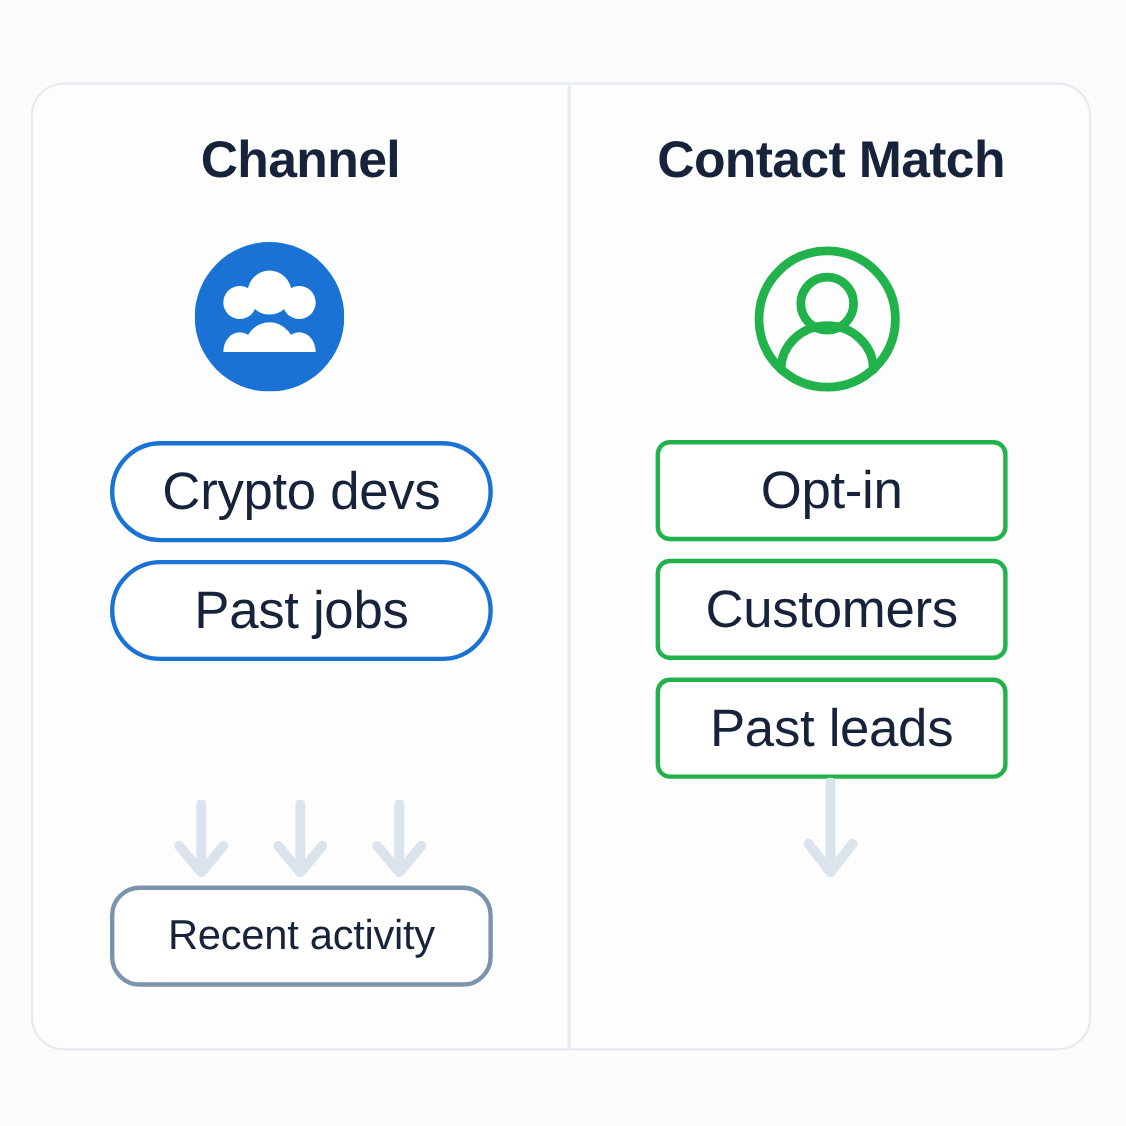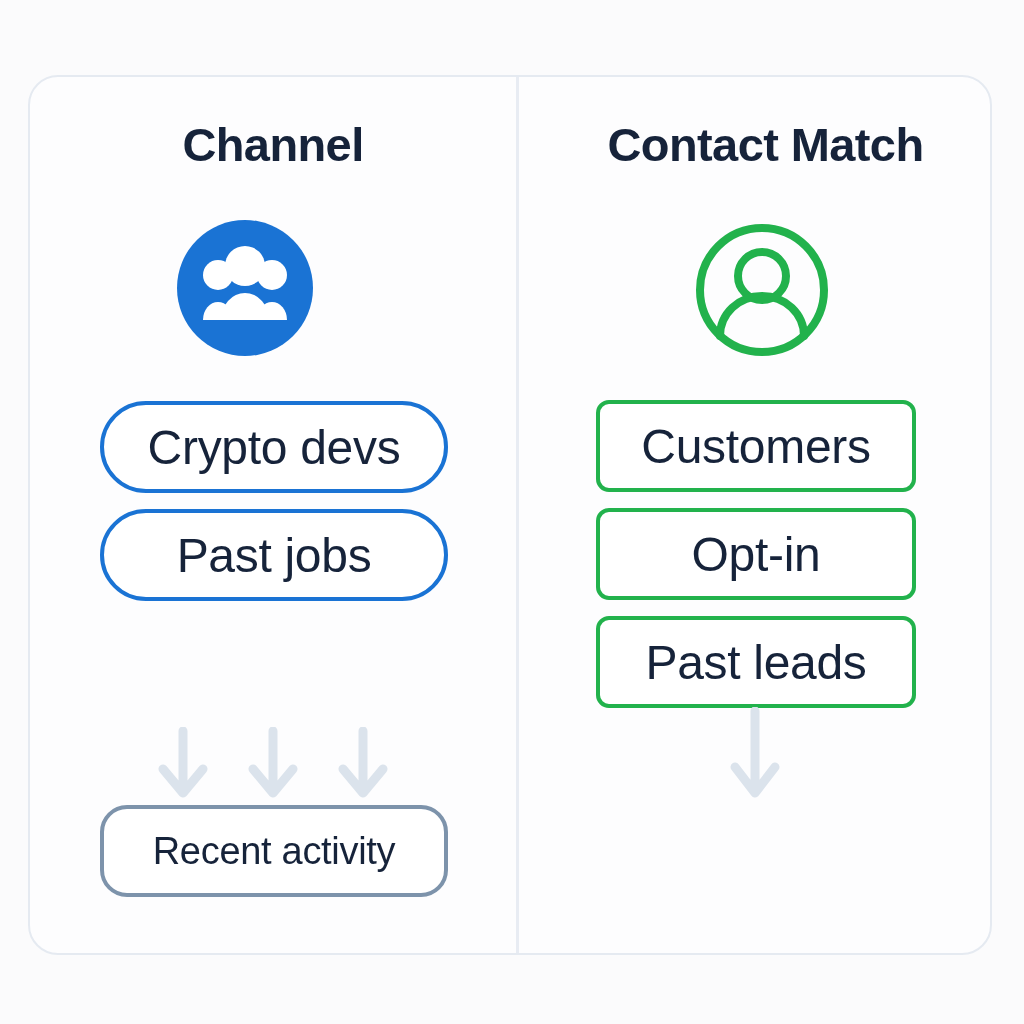--- a/index.html
+++ b/index.html
@@ -42,21 +42,21 @@
     background: #e8ecf3;
   }
 
   
   .column {
     position: absolute;
     top: 62px;
     height: 880px;
   }
   .column.left  { left: 28px;  width: 490px; }
-  .column.right { left: 519px; width: 473px; padding-left: 20px; }
+  .column.right { left: 519px; width: 473px; }
 
   .col-title {
     position: absolute;
     top: 55px;
     left: 0;
     width: 100%;
     text-align: center;
     font-size: 47px;
     font-weight: bold;
     color: #16233a;
@@ -200,22 +200,22 @@
 
     <div class="icon-wrap right-icon">
       <svg width="140" height="140" viewBox="0 0 140 140">
         <circle cx="70" cy="70" r="62" fill="none" stroke="#22b24c" stroke-width="8"></circle>
         <circle cx="70" cy="56" r="24" fill="none" stroke="#22b24c" stroke-width="8"></circle>
         <path d="M28 116 a42 40 0 0 1 84 0" fill="none" stroke="#22b24c" stroke-width="8" stroke-linecap="round"></path>
       </svg>
     </div>
 
     <div class="pill-stack right-stack">
+      <div class="pill green">Opt-in</div>
       <div class="pill green">Customers</div>
-      <div class="pill green">Opt-in</div>
       <div class="pill green">Past leads</div>
     </div>
 
     <div class="arrow-row right-arrows">
       <svg class="arrow" style="left:208px; top:0;" width="56" height="96" viewBox="0 0 56 96">
         <path d="M28 4 L28 80 M8 60 L28 86 L48 60" stroke="#dbe3ec" stroke-width="9" stroke-linecap="round" stroke-linejoin="round" fill="none"></path>
       </svg>
     </div>
   </div>
 

